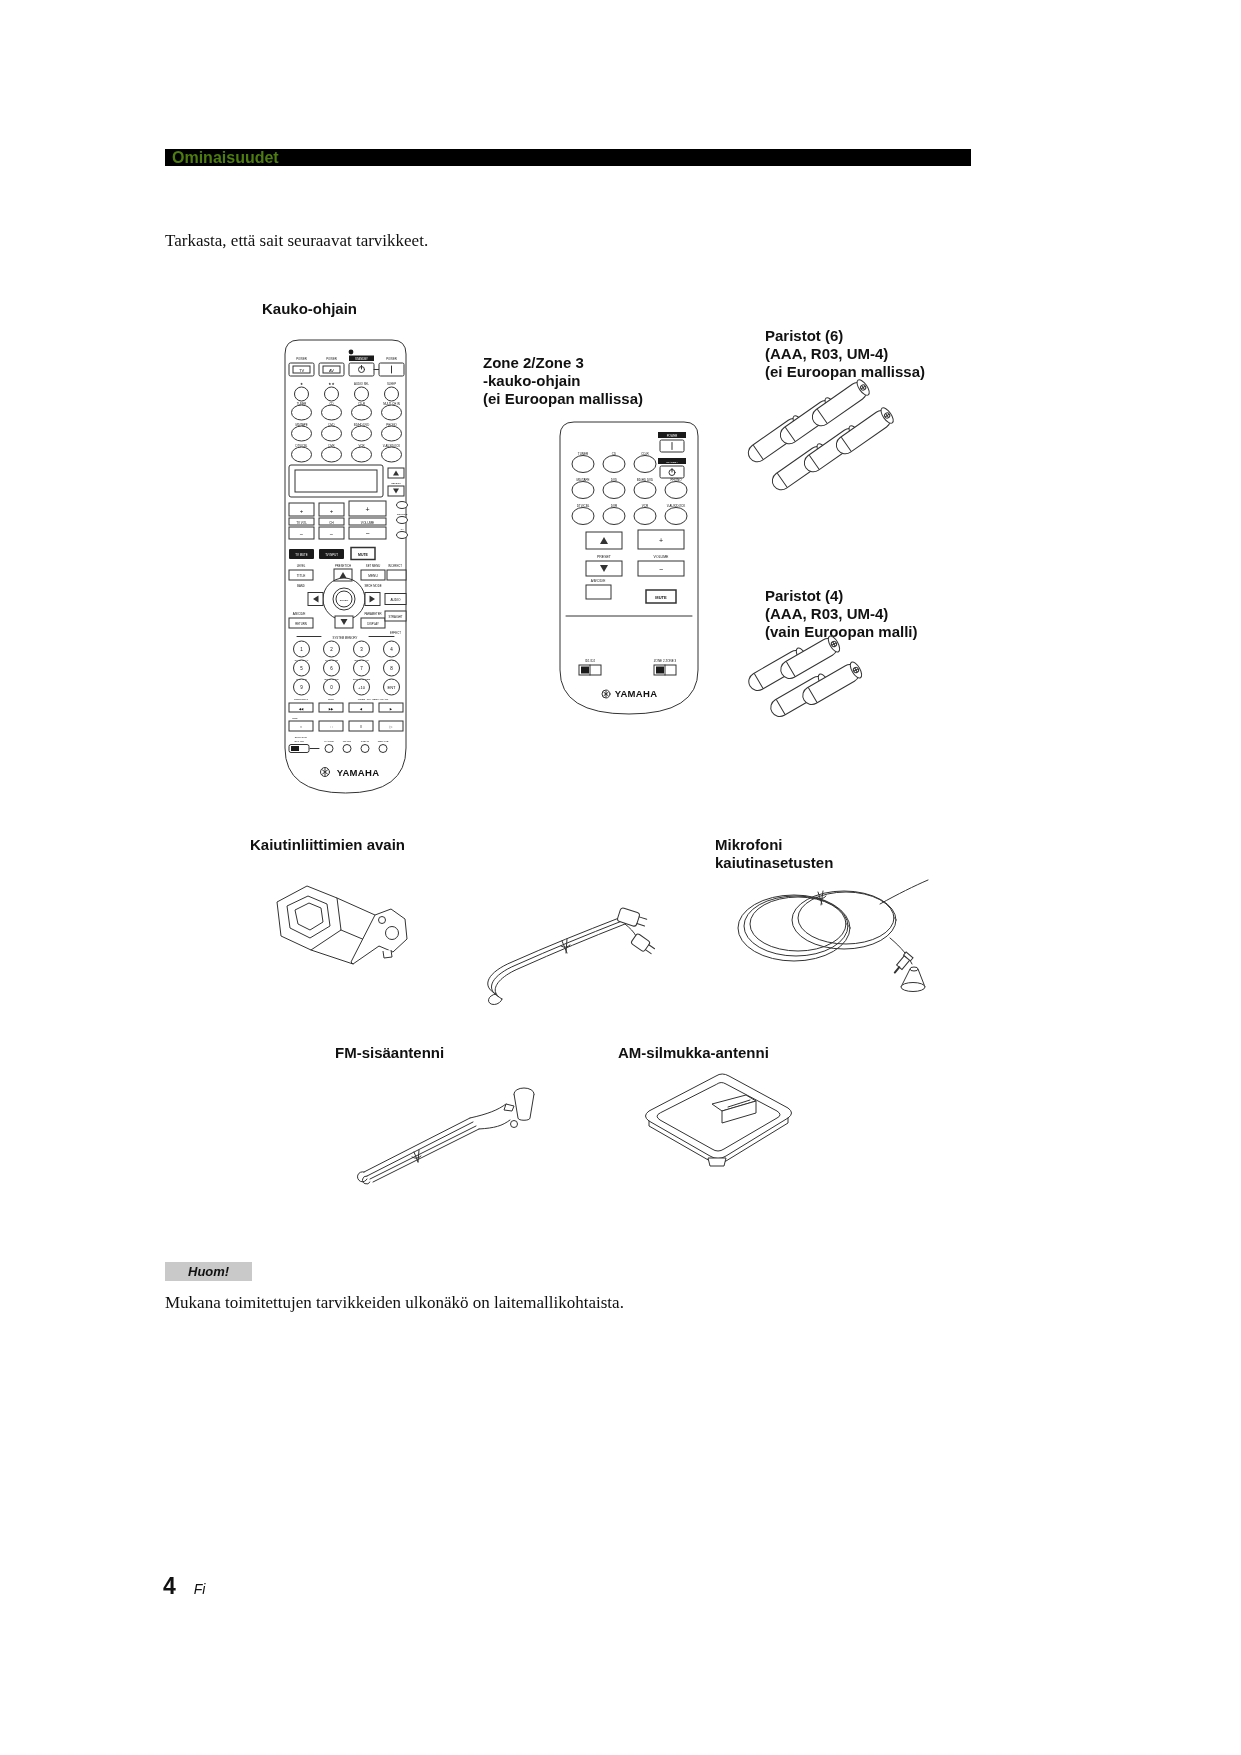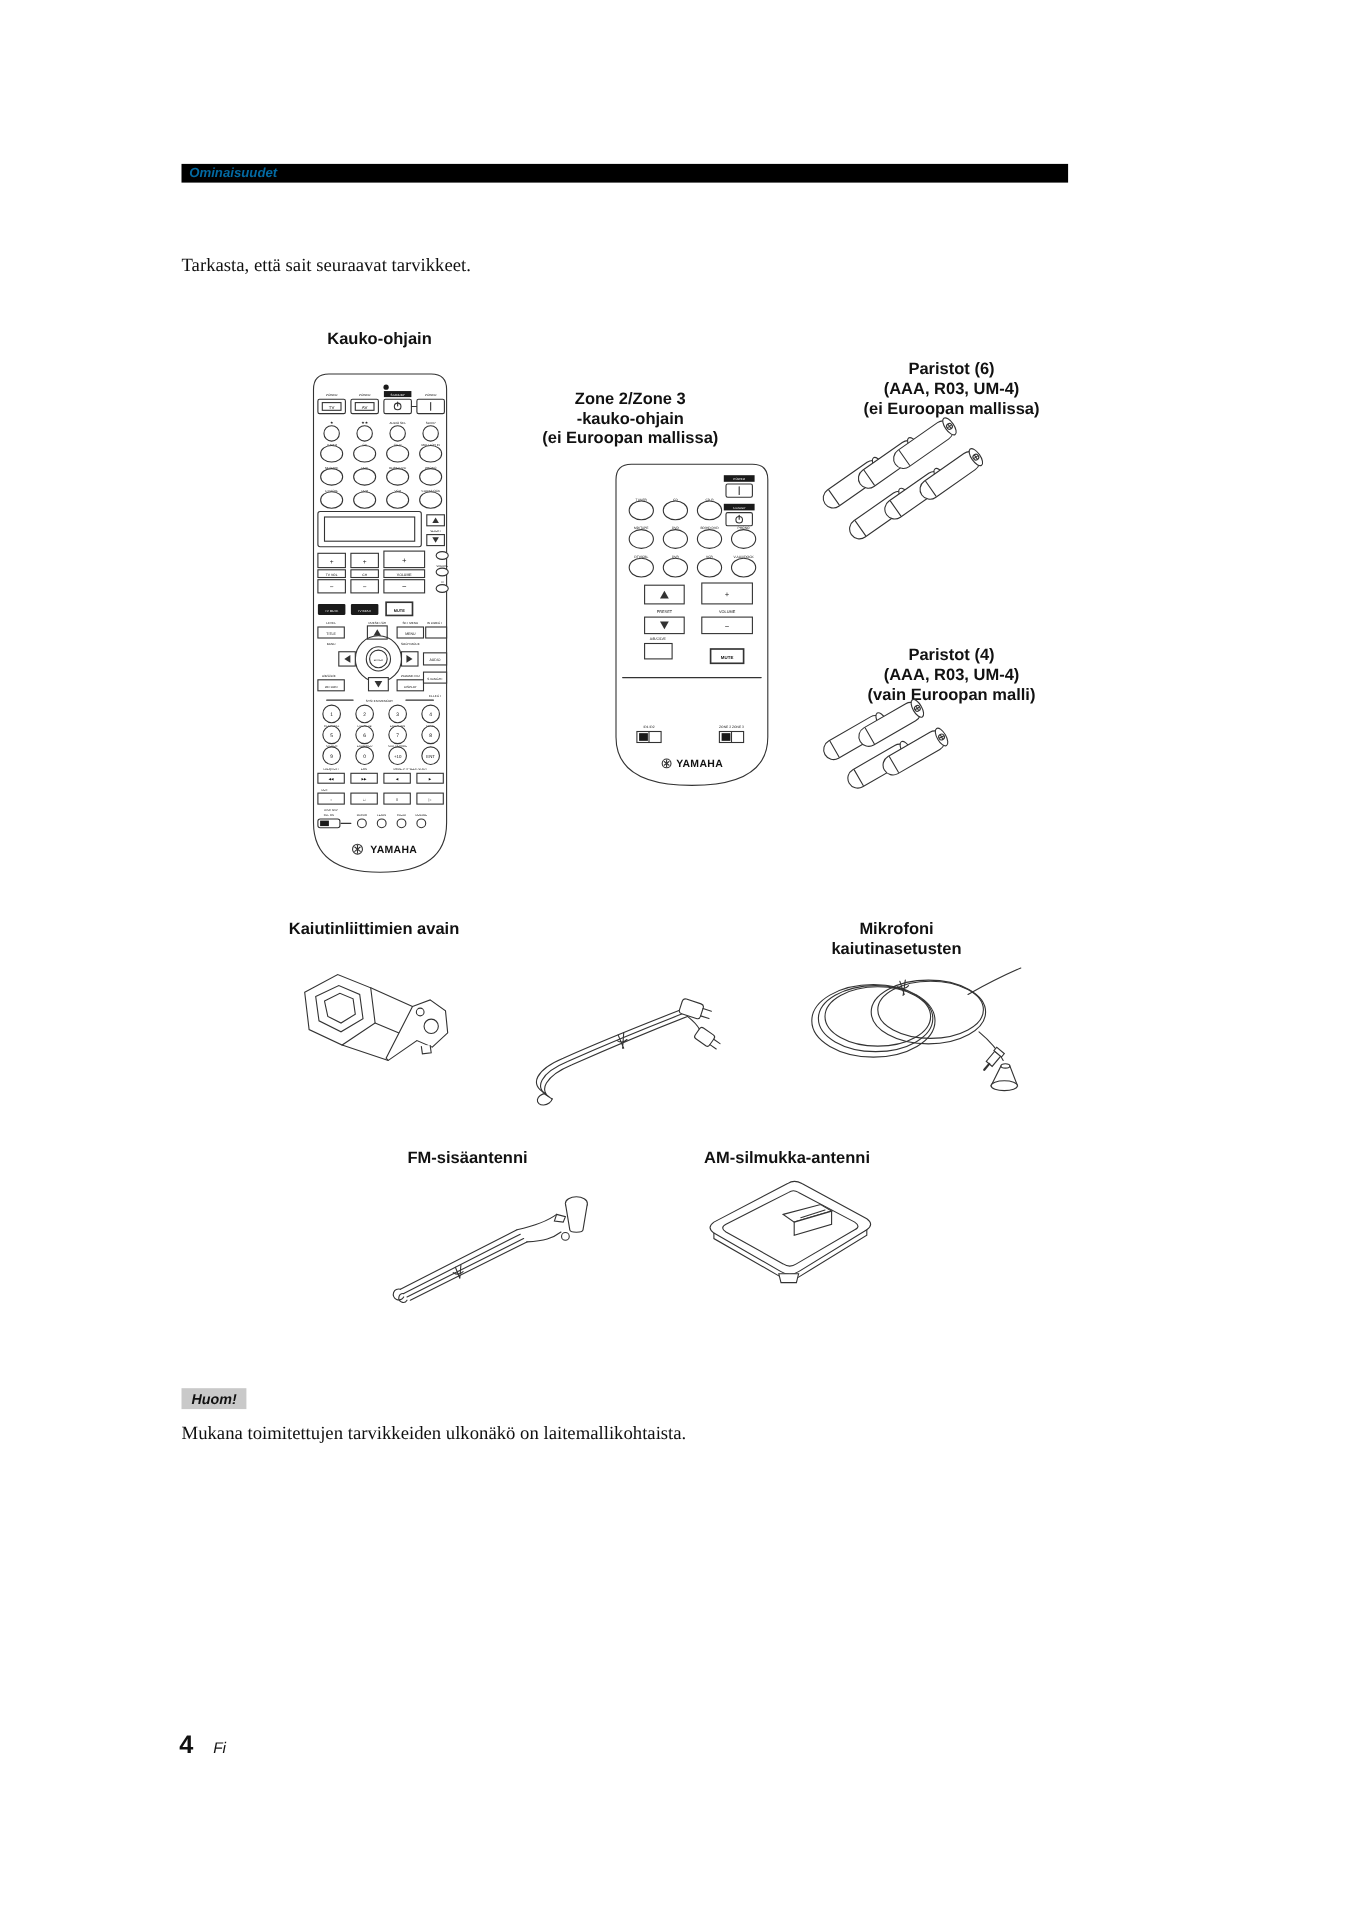--- a/index.html
+++ b/index.html
@@ -1,28 +1,28 @@
 <!DOCTYPE html>
 <html><head>
 <meta charset="utf-8">
 <style>
   html,body{margin:0;padding:0;background:#fff}
   #page{position:relative;width:1241px;height:1755px;background:#fff;overflow:hidden;
         font-family:"Liberation Sans",sans-serif;color:#111}
   .abs{position:absolute}
   .secbar{position:absolute;left:165px;top:149px;width:806px;height:17px;background:#000}
-  .secbar span{display:block;color:#0369a1;font-style:italic;font-weight:bold;font-size:12px;
+  .secbar span{display:block;color:#4d7c0f;font-weight:bold;font-size:16px;
         line-height:17px;padding-left:7px}
   .titlebar{position:absolute;left:165px;top:189px;width:806px;height:38px;background:#c9c9c9}
   .titlebar div{font-size:27px;font-weight:bold;font-style:italic;padding:3px 0 0 10px;
         transform:scaleX(0.88);transform-origin:left center;white-space:nowrap}
   .serif{font-family:"Liberation Serif",serif;font-size:17px}
-  .ilabel{position:absolute;font-weight:bold;font-size:15px;line-height:18px;text-align:center}
+  .ilabel{position:absolute;font-weight:bold;font-size:15px;line-height:18px;}
   .notebox{position:absolute;left:165px;top:1262px;background:#c9c9c9;
-        font-size:13px;font-weight:bold;font-style:italic;padding:2px 9px}
+        font-size:13px;font-weight:bold;font-style:italic;padding:2px 23px}
   .pagenum{position:absolute;left:163px;top:1573px;display:flex;align-items:baseline}
   .pagenum .n{font-size:23px;font-weight:bold}
   .pagenum .l{font-size:14px;font-style:italic;margin-left:18px}
   svg{position:absolute;overflow:visible}
   svg .s{stroke:#333;fill:none;stroke-width:1;stroke-linecap:round}
   svg .sf{stroke:#333;fill:#fff;stroke-width:1}
   svg .df{fill:#1a1a1a;stroke:none}
   svg .tri{fill:#333;stroke:none}
   svg text{font-family:"Liberation Sans",sans-serif;fill:#111;text-anchor:middle}
   svg .t25{font-size:2.5px}.t28{font-size:2.8px}.t3{font-size:3px}.t32{font-size:3.2px}

